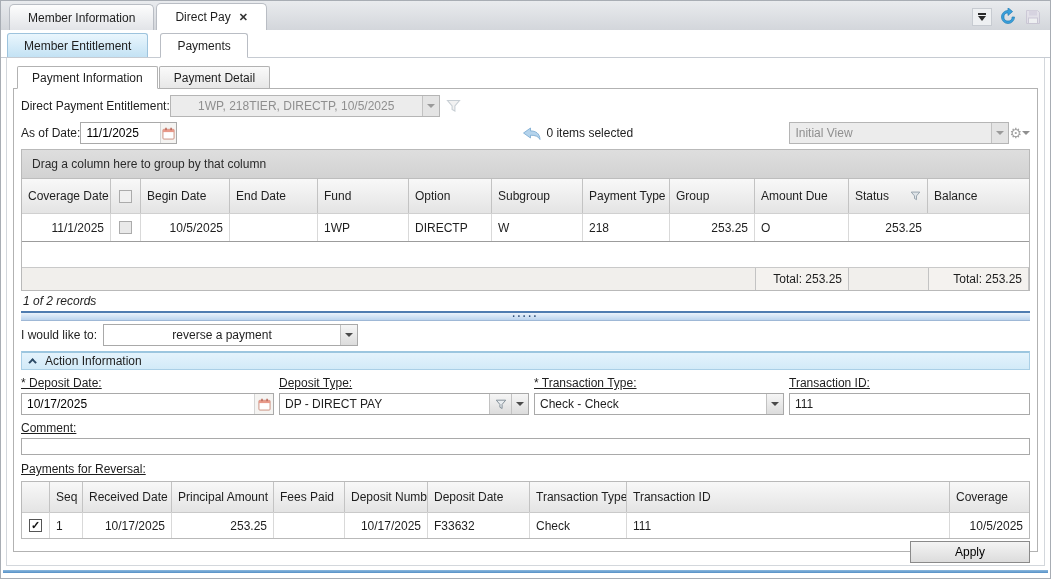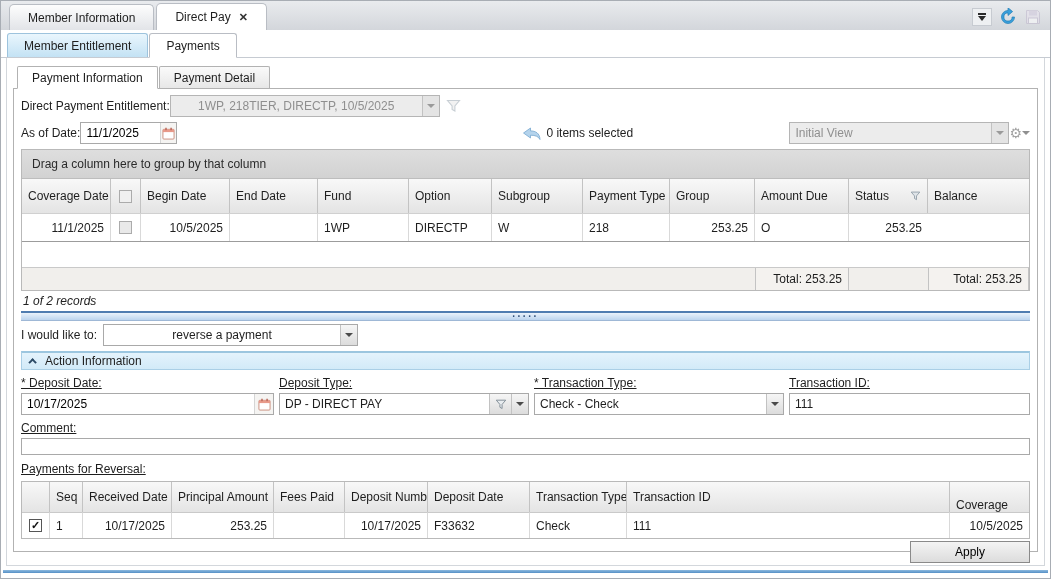--- a/index.html
+++ b/index.html
@@ -26,21 +26,21 @@
     display:flex; flex-direction:column; align-items:center; justify-content:center; gap:1px;}
   .pin-bar{ width:8px; height:2px; background:#2b2b2b; }
   .pin-tri{ width:0; height:0; border-left:4px solid transparent; border-right:4px solid transparent;
     border-top:5px solid #2b2b2b; }
   .tool-svg{ width:18px; height:18px; display:block; }
   .disabled-icon{ opacity:.55; }
 
   
   .sub-tabstrip{ height:28px; background:#fff; display:flex; align-items:flex-end;
     padding-left:6px; border-bottom:1px solid #c6cbd2; }
-  .sub-tab{ height:24px; display:flex; align-items:center; padding:0 16px; margin-right:1px;
+  .sub-tab{ height:24px; display:flex; align-items:center; padding:0 16px; margin-right:12px;
     border:1px solid #9dc3dd; border-bottom:none; border-radius:3px 3px 0 0;
     background:linear-gradient(#eaf6fd,#c3e2f4); white-space:nowrap; cursor:default;}
   .sub-tab.active{ background:#fff; border-color:#b9bdc4; border-bottom:1px solid #fff;
     margin-bottom:-1px; z-index:2; position:relative; height:25px;}
 
   
   .page{ margin:0 5px; height:508px; border-left:1px solid #d3d7dc; border-right:1px solid #d3d7dc;
     border-bottom:1px solid #d3d7dc; padding:8px 6px 0 6px; background:#fff;}
   .inner-tabstrip{ display:flex; align-items:flex-end; padding-left:4px; }
   .inner-tab{ height:22px; display:flex; align-items:center; padding:0 14px; margin-right:1px;
@@ -116,21 +116,21 @@
     margin-top:4px;}
   .flbl{ white-space:nowrap; padding:2px 0 3px 0;text-decoration:underline; }
   .filterbtn{ width:22px; display:flex; align-items:center; justify-content:center;
     background:linear-gradient(#f6f6f6,#dcdcdc); border-left:1px solid #c2c2c2;}
 
   .reversal-grid{ border:1px solid #b9b9b9; margin-top:2px;}
   .rcols{ display:grid; grid-template-columns:28px 33px 89px 102px 71px 83px 102px 97px minmax(0,1fr) 79px;}
   .rcols .hc{ height:30px; display:flex; align-items:center; padding:0 6px;
     border-right:1px solid #c3c3c3; white-space:nowrap; overflow:hidden;
     background:linear-gradient(#f8f8f8,#e4e4e4);}
-  .rcols .hc:last-child{ border-right:none;align-items:flex-end;}
+  .rcols .hc:last-child{ border-right:none;}
   .rcols .dc{ height:26px; display:flex; align-items:center; padding:0 6px;
     border-right:1px solid #d9d9d9; background:#fff; border-top:1px solid #c9c9c9;
     white-space:nowrap; overflow:hidden;}
   .rcols .dc:last-child{ border-right:none;}
   .rcols .ar{ justify-content:flex-end;}
 
   .apply-row{ display:flex; justify-content:flex-end; margin-top:2px;}
   .apply-btn{ width:120px; height:22px; border:1px solid #8a8a8a;
     background:linear-gradient(#f4f4f4,#dcdcdc); font:12px "Liberation Sans",sans-serif;
     cursor:default;}

